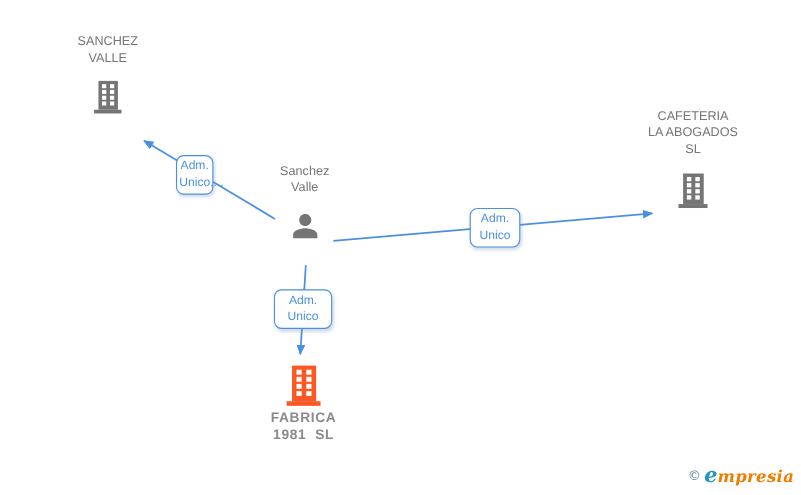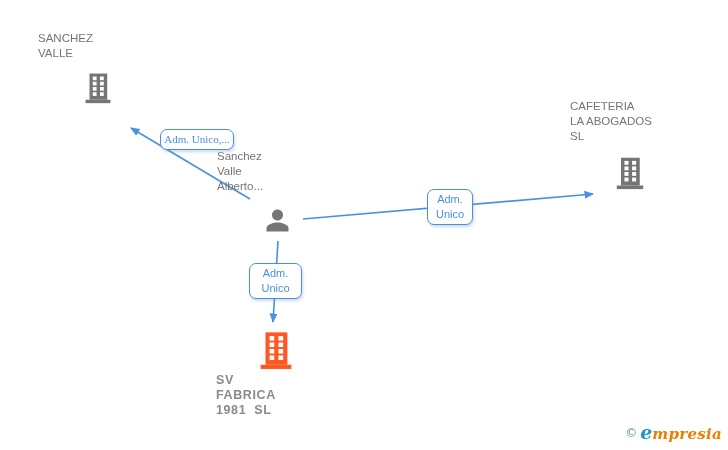--- a/index.html
+++ b/index.html
@@ -22,20 +22,21 @@
     display: flex;
     flex-direction: column;
     align-items: center;
     z-index: 2;
     cursor: pointer;
   }
   .node-label {
     font-size: 11.5px;
     line-height: 15px;
     color: #757575;
+    text-align: center;
     width: 100%;
   }
   .node-label.bold {
     font-weight: 700;
     color: #8a8a8a;
     font-size: 12.5px;
     letter-spacing: 0.6px;
     word-spacing: 4px;
   }
   .node .icon-wrap { line-height: 0; }
@@ -114,21 +115,20 @@
             <rect x="13.4" y="15.7" width="2.7" height="2.6"></rect>
         </g>
       </svg>
     </div>
   </div>
 
   <div class="node" style="left:217px; top:149px;">
     <div class="node-label">
       <div>Sanchez</div>
       <div>Valle</div>
-      <div>Alberto...</div>
     </div>
     <div class="icon-wrap gap10">
       <svg width="33" height="33" viewBox="0 0 24 24">
         <path fill="#757575" d="M12 12c2.21 0 4-1.79 4-4s-1.79-4-4-4-4 1.79-4 4 1.79 4 4 4zm0 1.5c-2.67 0-8 1.34-8 4V20h16v-2.5c0-2.66-5.33-4-8-4z"></path>
       </svg>
     </div>
   </div>
 
   <div class="node" style="left:570px; top:99px;">
     <div class="node-label">
@@ -165,27 +165,26 @@
           <rect x="8.3" y="8.3" width="2.7" height="2.6"></rect>
             <rect x="13.4" y="8.3" width="2.7" height="2.6"></rect>
           <rect x="8.3" y="12" width="2.7" height="2.6"></rect>
             <rect x="13.4" y="12" width="2.7" height="2.6"></rect>
           <rect x="8.3" y="15.7" width="2.7" height="2.6"></rect>
             <rect x="13.4" y="15.7" width="2.7" height="2.6"></rect>
         </g>
       </svg>
     </div>
     <div class="node-label bold gap3">
-      <div>SV</div>
       <div>FABRICA</div>
       <div>1981 SL</div>
     </div>
   </div>
 
-  <div class="edge-label" style="left:160px; top:129px; width:74px;font-family:Liberation Serif, serif;">Adm. Unico,...</div>
+  <div class="edge-label" style="left:160px; top:141px; width:34px;">Adm. Unico,...</div>
 
   <div class="edge-label" style="left:427px; top:189px; width:46px;">Adm. Unico</div>
 
   <div class="edge-label" style="left:249px; top:263px; width:53px;">Adm. Unico</div>
 
   <div class="watermark">
     <span class="wm-copy">©</span><span class="wm-e">e</span><span class="wm-rest">mpresia</span>
   </div>
 
 </div>

